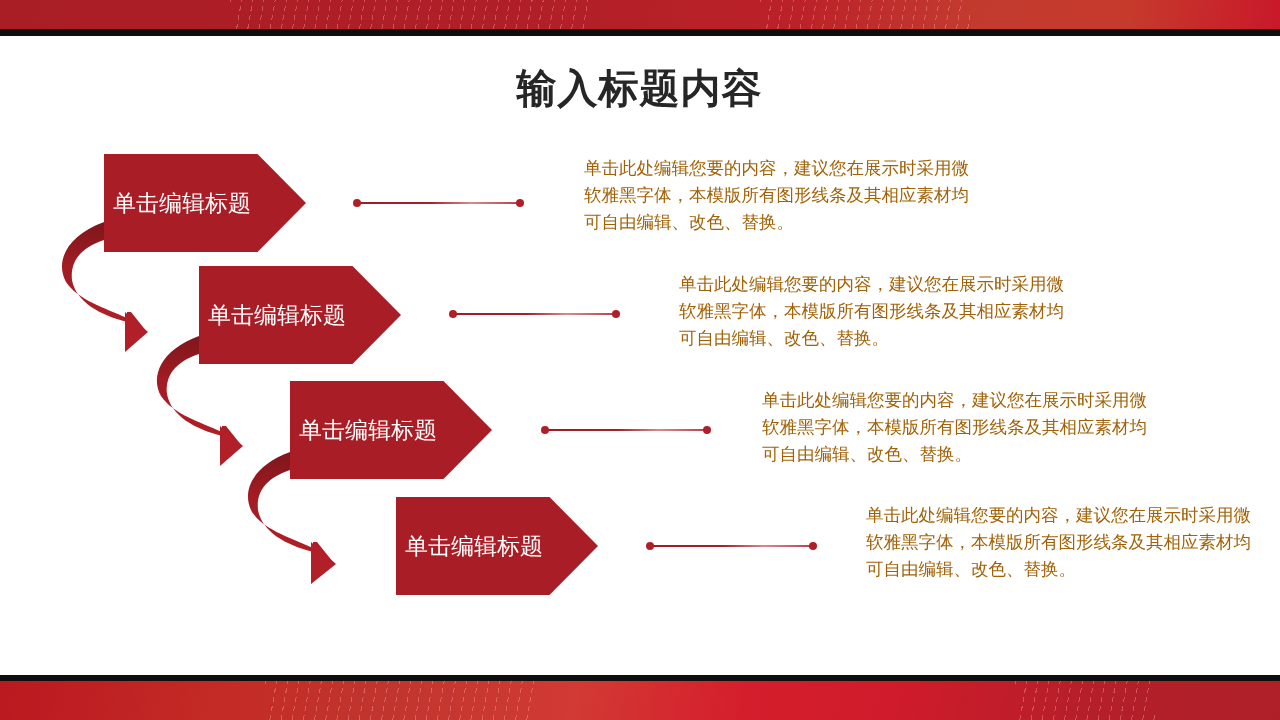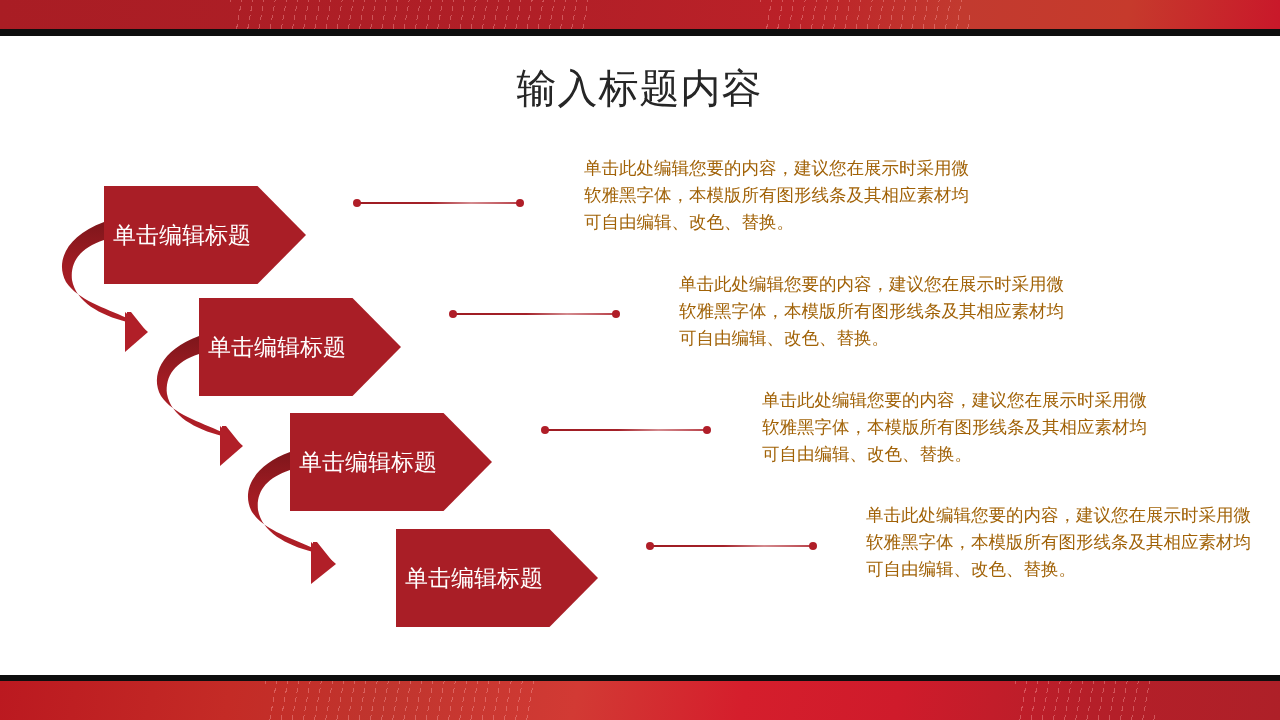--- a/index.html
+++ b/index.html
@@ -22,31 +22,30 @@
   .dots-pattern {
     position: absolute; top: 0; height: 100%;
     background-image: repeating-linear-gradient(100deg, rgba(255,170,170,0.55) 0 1px, transparent 1px 11px);
     -webkit-mask-image: repeating-linear-gradient(0deg, #000 0 5px, transparent 5px 9px);
             mask-image: repeating-linear-gradient(0deg, #000 0 5px, transparent 5px 9px);
     opacity: 0.7;
   }
 
   .page-title {
     position: absolute; top: 60px; left: 0; width: 1279px; text-align: center;
-    font-size: 40px; font-weight: normal; color: #262626; letter-spacing: 1px;
+    font-size: 40px; font-weight: bold; color: #262626; letter-spacing: 1px;
     line-height: 56px;
   }
 
   .step-box {
     position: absolute; width: 202px; height: 98px;
     background: #a91e26;
     clip-path: polygon(0 0, 76% 0, 100% 50%, 76% 100%, 0 100%);
     display: flex; align-items: center;
     padding-left: 9px;
-    margin-top: 32px;
   }
   .step-label {
     color: #ffffff; font-size: 23px; white-space: nowrap; line-height: 1;
   }
 
   .connector { position: absolute; height: 2px; }
   .connector-line {
     position: absolute; left: 0; right: 0; top: 0; height: 2px;
     background: linear-gradient(90deg, #9e1c22 0%, #a42129 45%, #d48b8f 70%, #b84048 100%);
   }

